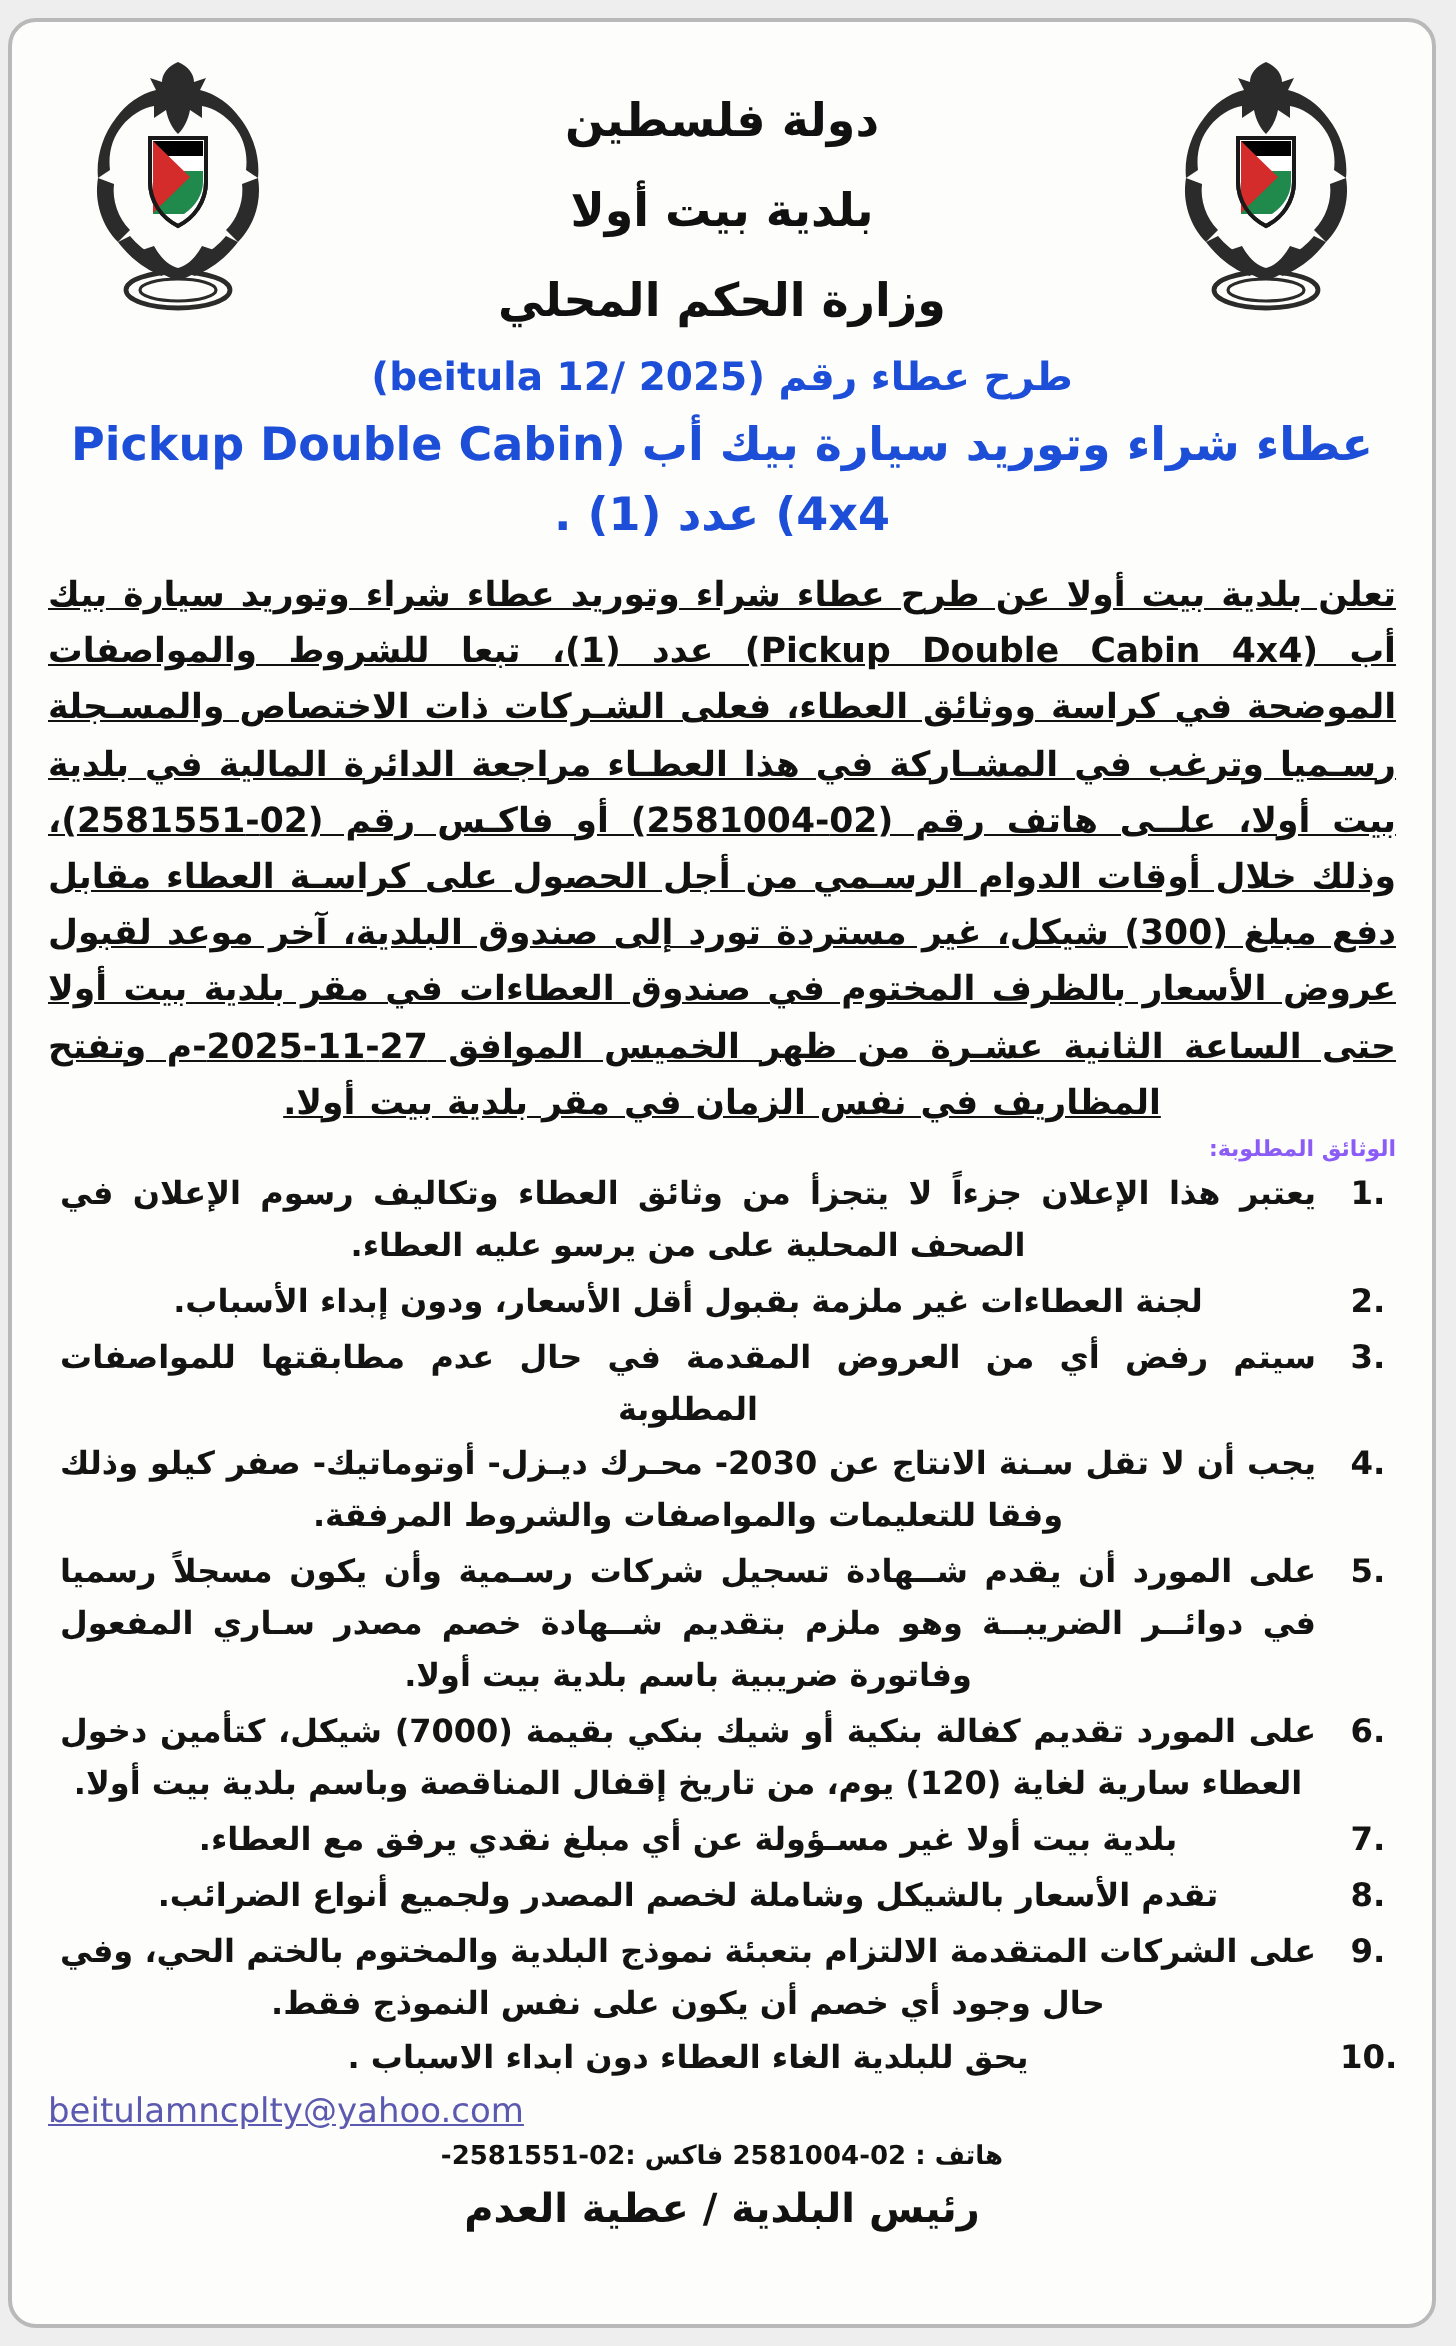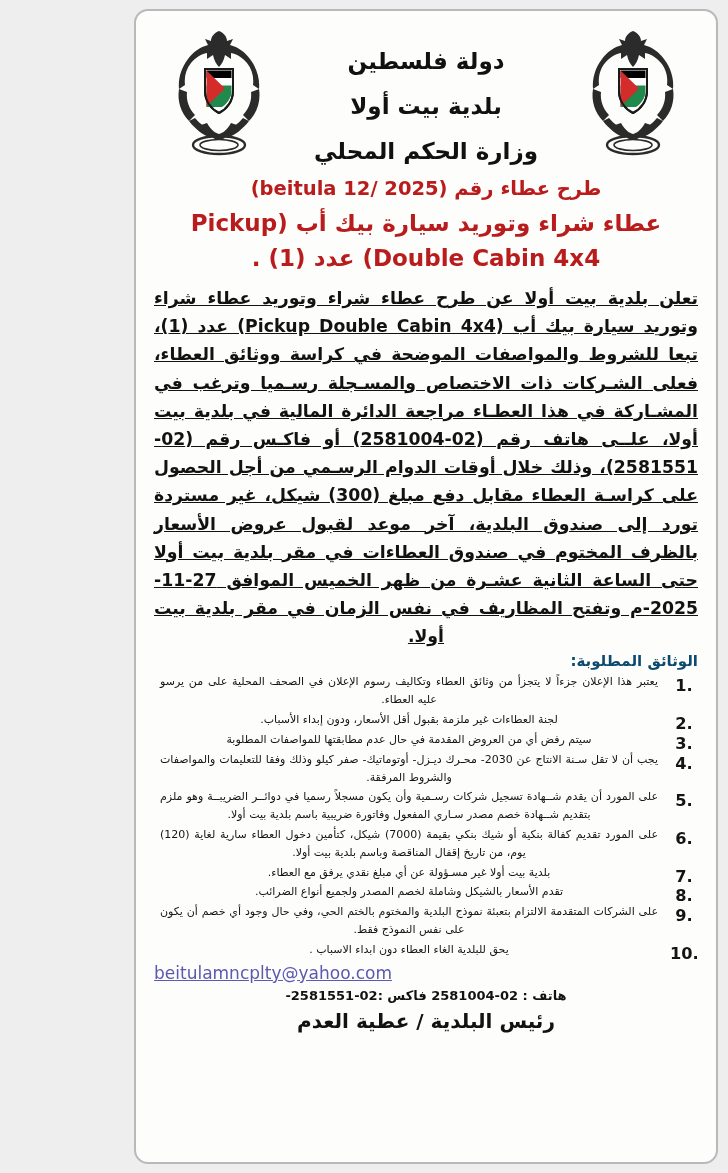--- a/index.html
+++ b/index.html
@@ -12,21 +12,21 @@
     width: 728px;
     min-height: 1173px;
     margin: 0 auto;
     background: #eeeeee;
     padding: 9px 10px;
   }
   .sheet {
     background: #fdfdfb;
     border: 2px solid #b9b9b9;
     border-radius: 14px;
-    width: 584px;
+    width: 714px;
     min-height: 1155px;
     padding: 10px 18px 8px 18px;
     position: relative;
   }
 
   
   .header {
     display: flex;
     align-items: flex-start;
     justify-content: space-between;
@@ -44,21 +44,21 @@
     font-size: 23px;
     font-weight: bold;
     color: #111;
     line-height: 1.95;
     letter-spacing: 0;
   }
 
   
   .title-red {
     text-align: center;
-    color: #b91c1c;
+    color: #1d4ed8;
     font-weight: bold;
     line-height: 1.55;
   }
   .title-red .t1 { font-size: 19.5px; }
   .title-red .t2 { font-size: 23px; margin-top: 2px; }
 
   
   .body-text {
     margin-top: 7px;
     font-size: 17.3px;
@@ -66,39 +66,39 @@
     color: #121212;
     text-align: justify;
     text-align-last: center;
     font-weight: bold;
     word-spacing: 1px;
   }
   .body-text p { margin: 0; text-decoration: underline; }
 
   .docs-label {
     margin-top: 2px;
-    font-size: 15px;
+    font-size: 11px;
     font-weight: bold;
     text-align: right;
-    color: #0c4a6e;
+    color: #8b5cf6;
   }
 
   
   ol.items {
     margin: 3px 0 0 0;
     padding: 0 34px 0 6px;
     list-style: none;
     counter-reset: item;
   }
   ol.items li {
     counter-increment: item;
     position: relative;
-    font-size: 11px;
+    font-size: 16px;
     line-height: 1.62;
-    font-weight: normal;
+    font-weight: bold;
     color: #141414;
     text-align: justify;
     text-align-last: center;
     margin-bottom: 2px;
     padding-right: 6px;
   }
   ol.items li::before {
     content: counter(item) ".";
     position: absolute;
     right: -34px;

